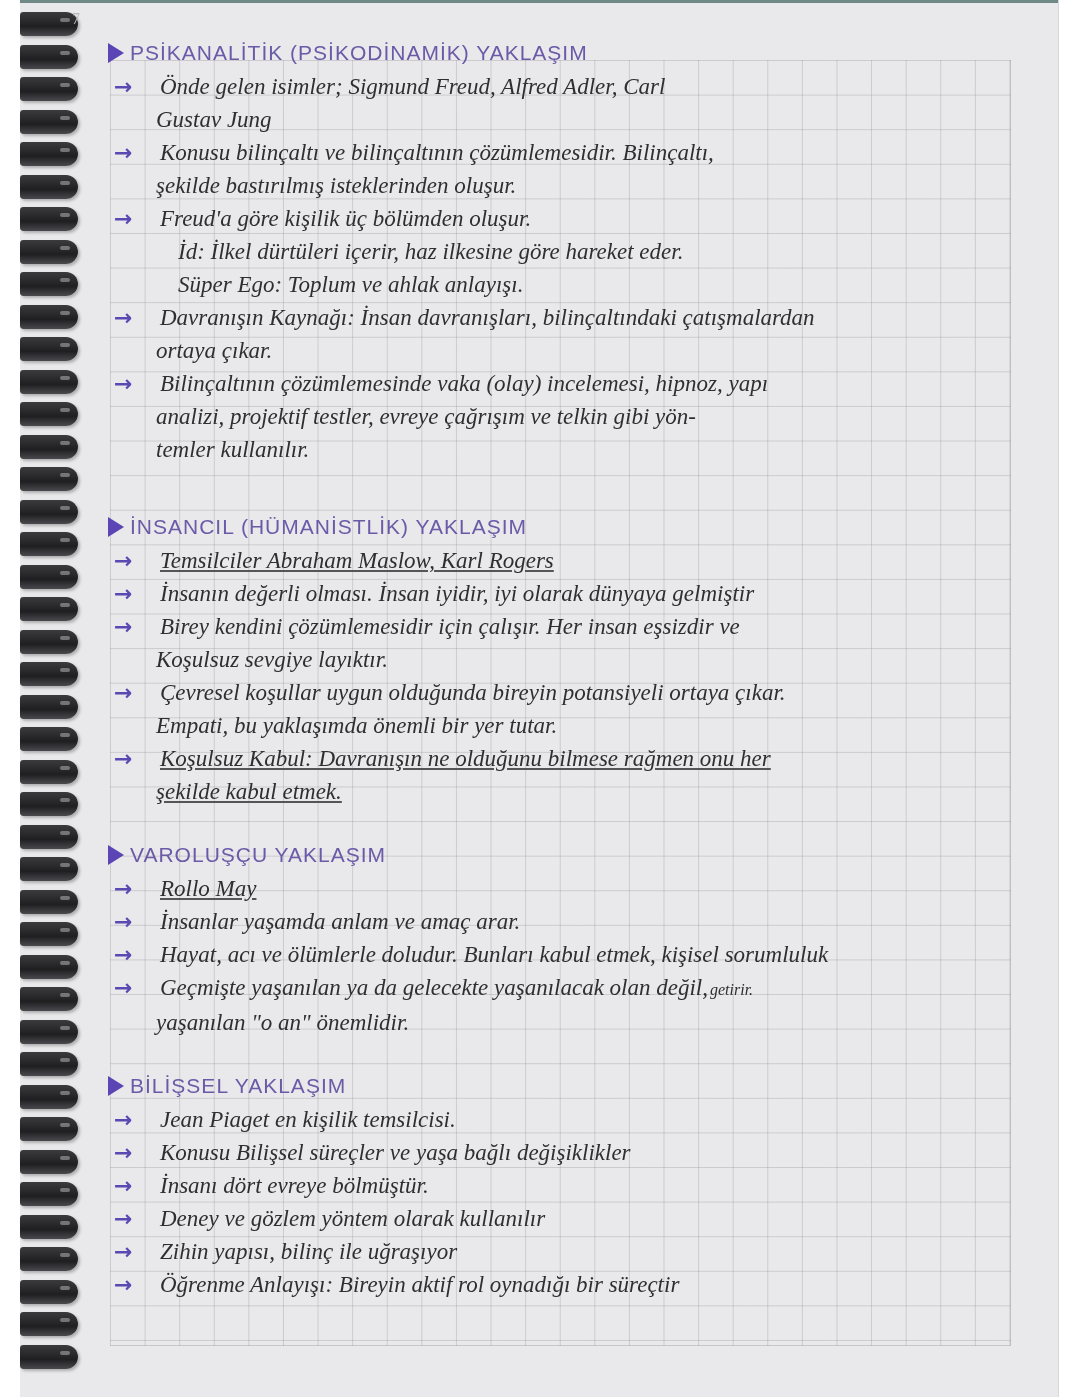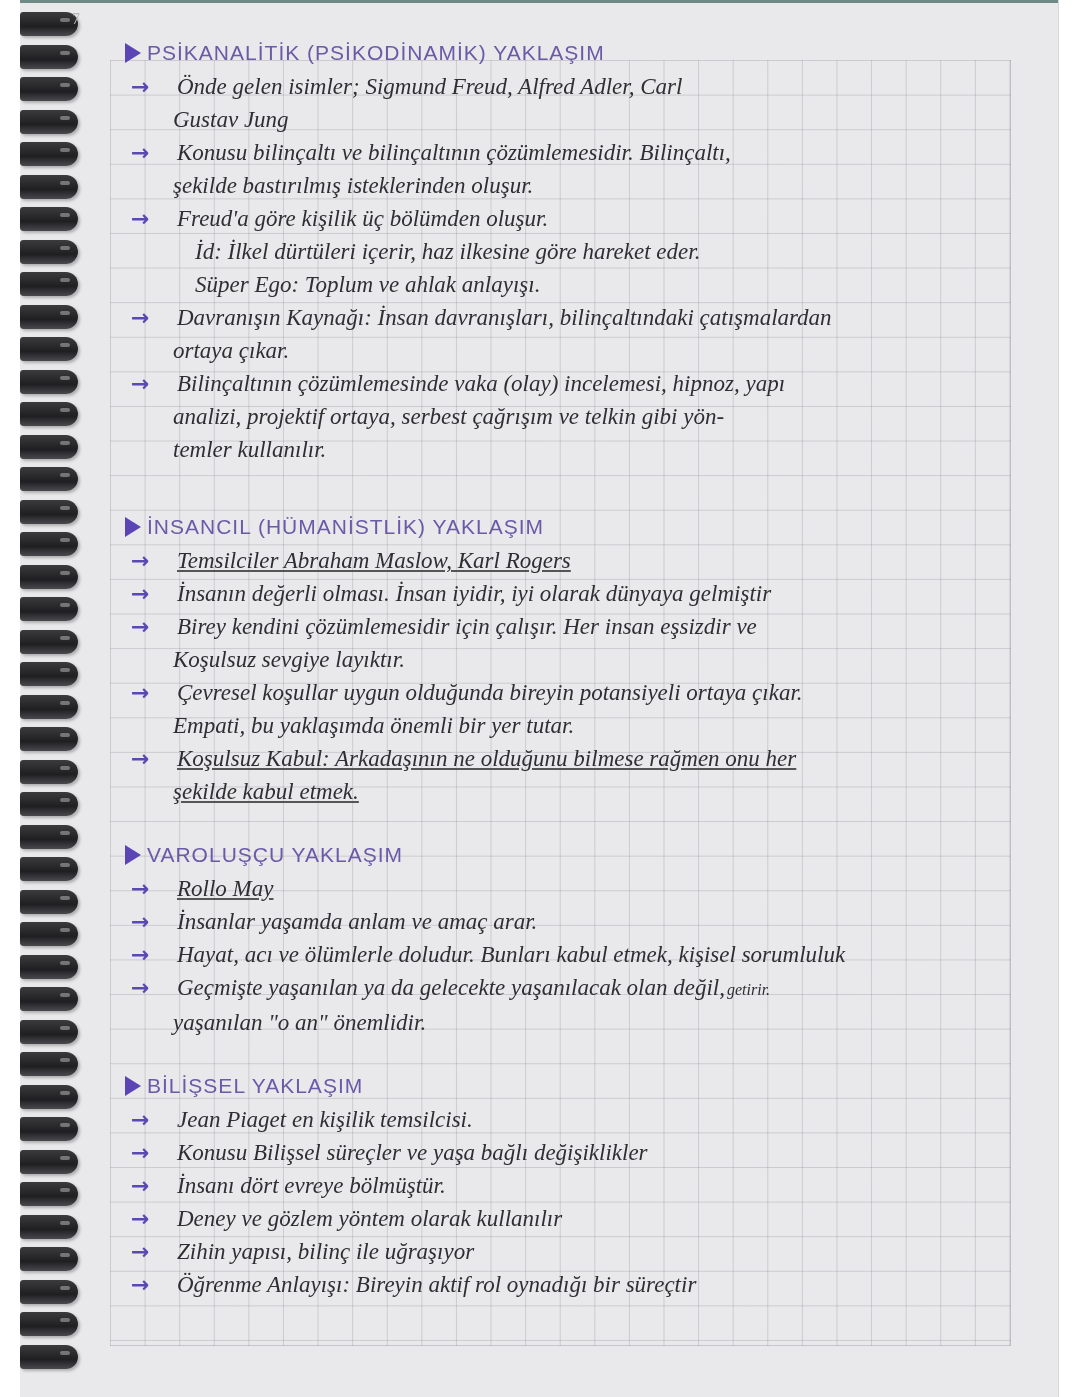--- a/index.html
+++ b/index.html
@@ -39,21 +39,21 @@
       content: ""; position: absolute; right: 8px; top: 6px; width: 10px; height: 4px;
       border-radius: 2px; background: rgba(255,255,255,0.35);
     }
     .page-number {
       position: absolute; left: 72px; top: 10px; font-size: 16px; color: #b9b5ba;
       font-family: "Liberation Serif", serif;
     }
     .content {
       position: absolute; left: 108px; top: 36px; width: 950px;
     }
-    .section { position: relative; margin-left: 17px; }
+    .section { position: relative; }
     .heading {
       display: flex; align-items: center; height: 34px;
       color: #6a5aa8; font-size: 21px; letter-spacing: 1px;
       font-family: "Liberation Sans", sans-serif;
     }
     .heading .tri {
       display: inline-block; width: 0; height: 0;
       border-top: 10px solid transparent; border-bottom: 10px solid transparent;
       border-left: 16px solid #5b45b5; margin-right: 6px;
     }
@@ -163,21 +163,21 @@
         <span>Davranışın Kaynağı: İnsan davranışları, bilinçaltındaki çatışmalardan</span>
       </div>
     <div class="line cont">
         <span>ortaya çıkar.</span>
       </div>
     <div class="line">
         <span class="arrow">→</span>
         <span>Bilinçaltının çözümlemesinde vaka (olay) incelemesi, hipnoz, yapı</span>
       </div>
     <div class="line cont">
-        <span>analizi, projektif ortaya, serbest çağrışım ve telkin gibi yön-</span>
+        <span>analizi, projektif testler, evreye çağrışım ve telkin gibi yön-</span>
       </div>
     <div class="line cont">
         <span>temler kullanılır.</span>
       </div>
   </div>
 
   <div class="gap-1"></div>
 
   <div class="section">
     <div class="heading">
@@ -201,21 +201,21 @@
       </div>
     <div class="line">
         <span class="arrow">→</span>
         <span>Çevresel koşullar uygun olduğunda bireyin potansiyeli ortaya çıkar.</span>
       </div>
     <div class="line cont">
         <span>Empati, bu yaklaşımda önemli bir yer tutar.</span>
       </div>
     <div class="line">
         <span class="arrow">→</span>
-        <span class="underline">Koşulsuz Kabul: Arkadaşının ne olduğunu bilmese rağmen onu her</span>
+        <span class="underline">Koşulsuz Kabul: Davranışın ne olduğunu bilmese rağmen onu her</span>
       </div>
     <div class="line cont">
         <span class="underline">şekilde kabul etmek.</span>
       </div>
   </div>
 
   <div class="gap-3"></div>
 
   <div class="section">
     <div class="heading">

